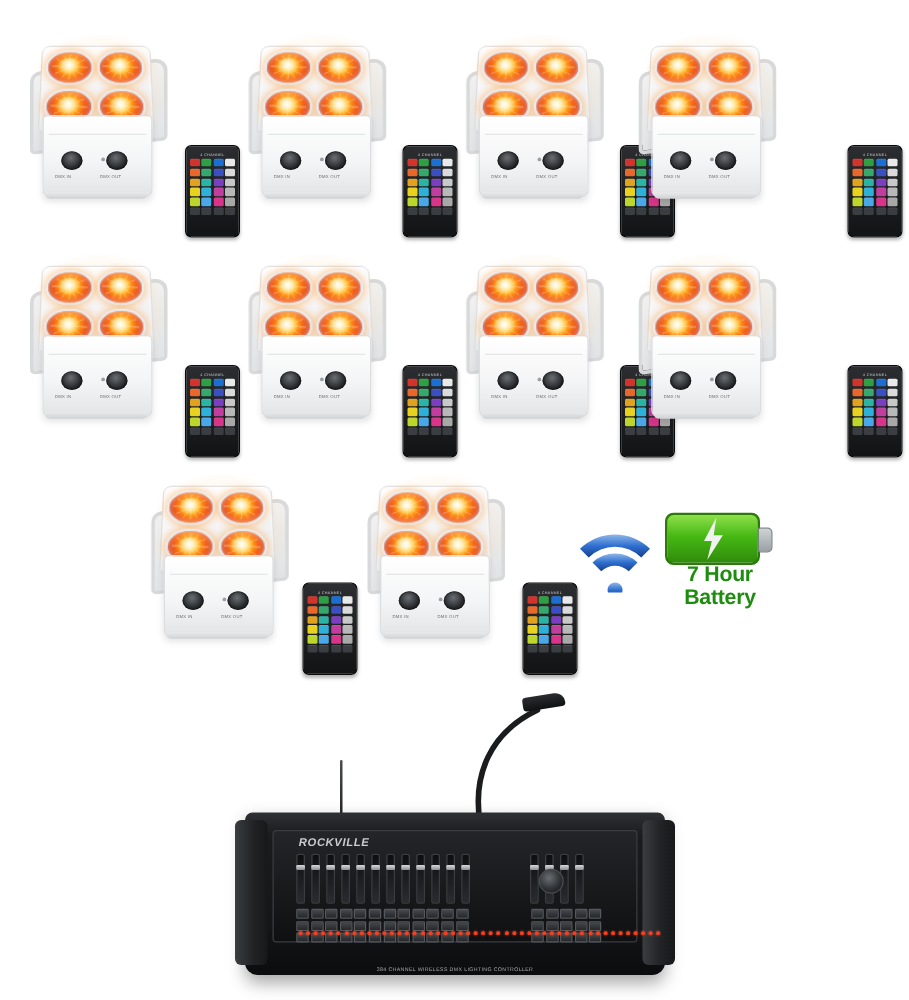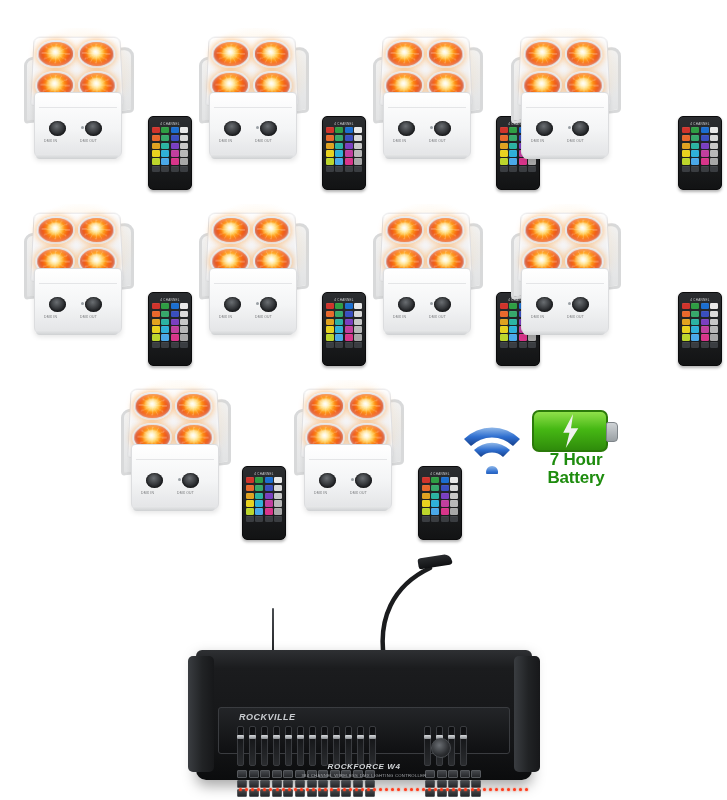--- a/index.html
+++ b/index.html
@@ -250,21 +250,20 @@
   }
   .ctrl-rack.left  { left: -8px; }
   .ctrl-rack.right { right: -8px; }
   .ctrl-face {
     position: absolute;
     left: 22px; top: 14px;
     right: 22px; bottom: 26px;
     background: linear-gradient(180deg,#232528 0%, #17181a 60%, #0f1012 100%);
     border-radius: 3px;
     border: 1px solid #3a3c40;
-    margin-top: 43px;
   }
   .brand {
     position: absolute;
     left: 20px; top: 4px;
     color: #c9ccd0;
     font-size: 9px;
     font-weight: bold;
     letter-spacing: .5px;
     font-style: italic;
   }
@@ -1120,17 +1119,16 @@
           <div class="led"></div>
           <div class="led"></div>
           <div class="led"></div>
           <div class="led"></div>
           <div class="led"></div>
           <div class="led"></div>
           <div class="led"></div>
         </div>
     </div>
 
-    <div class="ctrl-model">ROCKFORCE W4</div>
     <div class="ctrl-sub">384 CHANNEL WIRELESS DMX LIGHTING CONTROLLER</div>
   </div>
 
 </div>
 
 </body></html>

